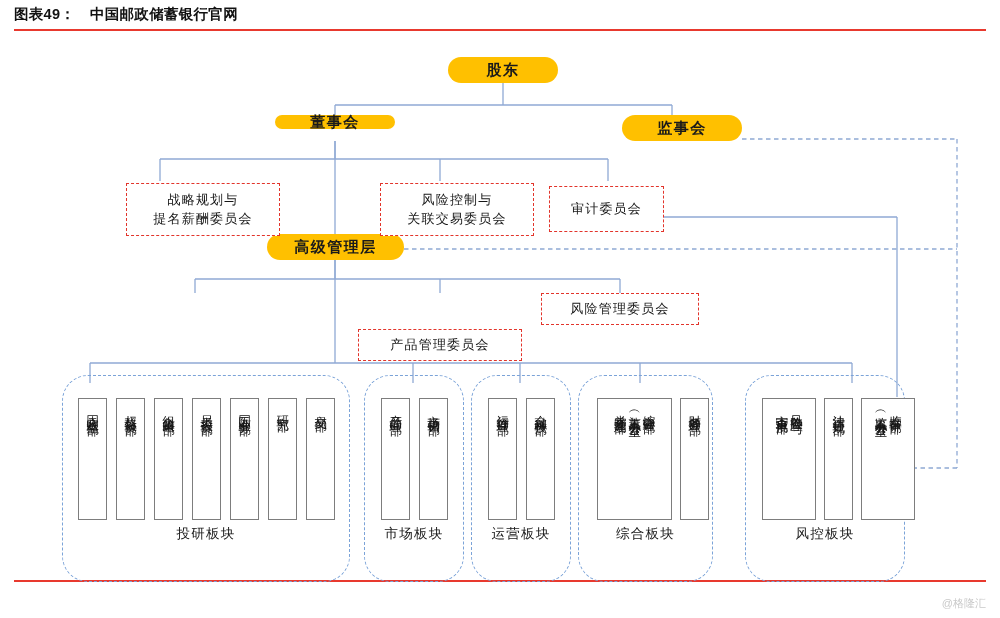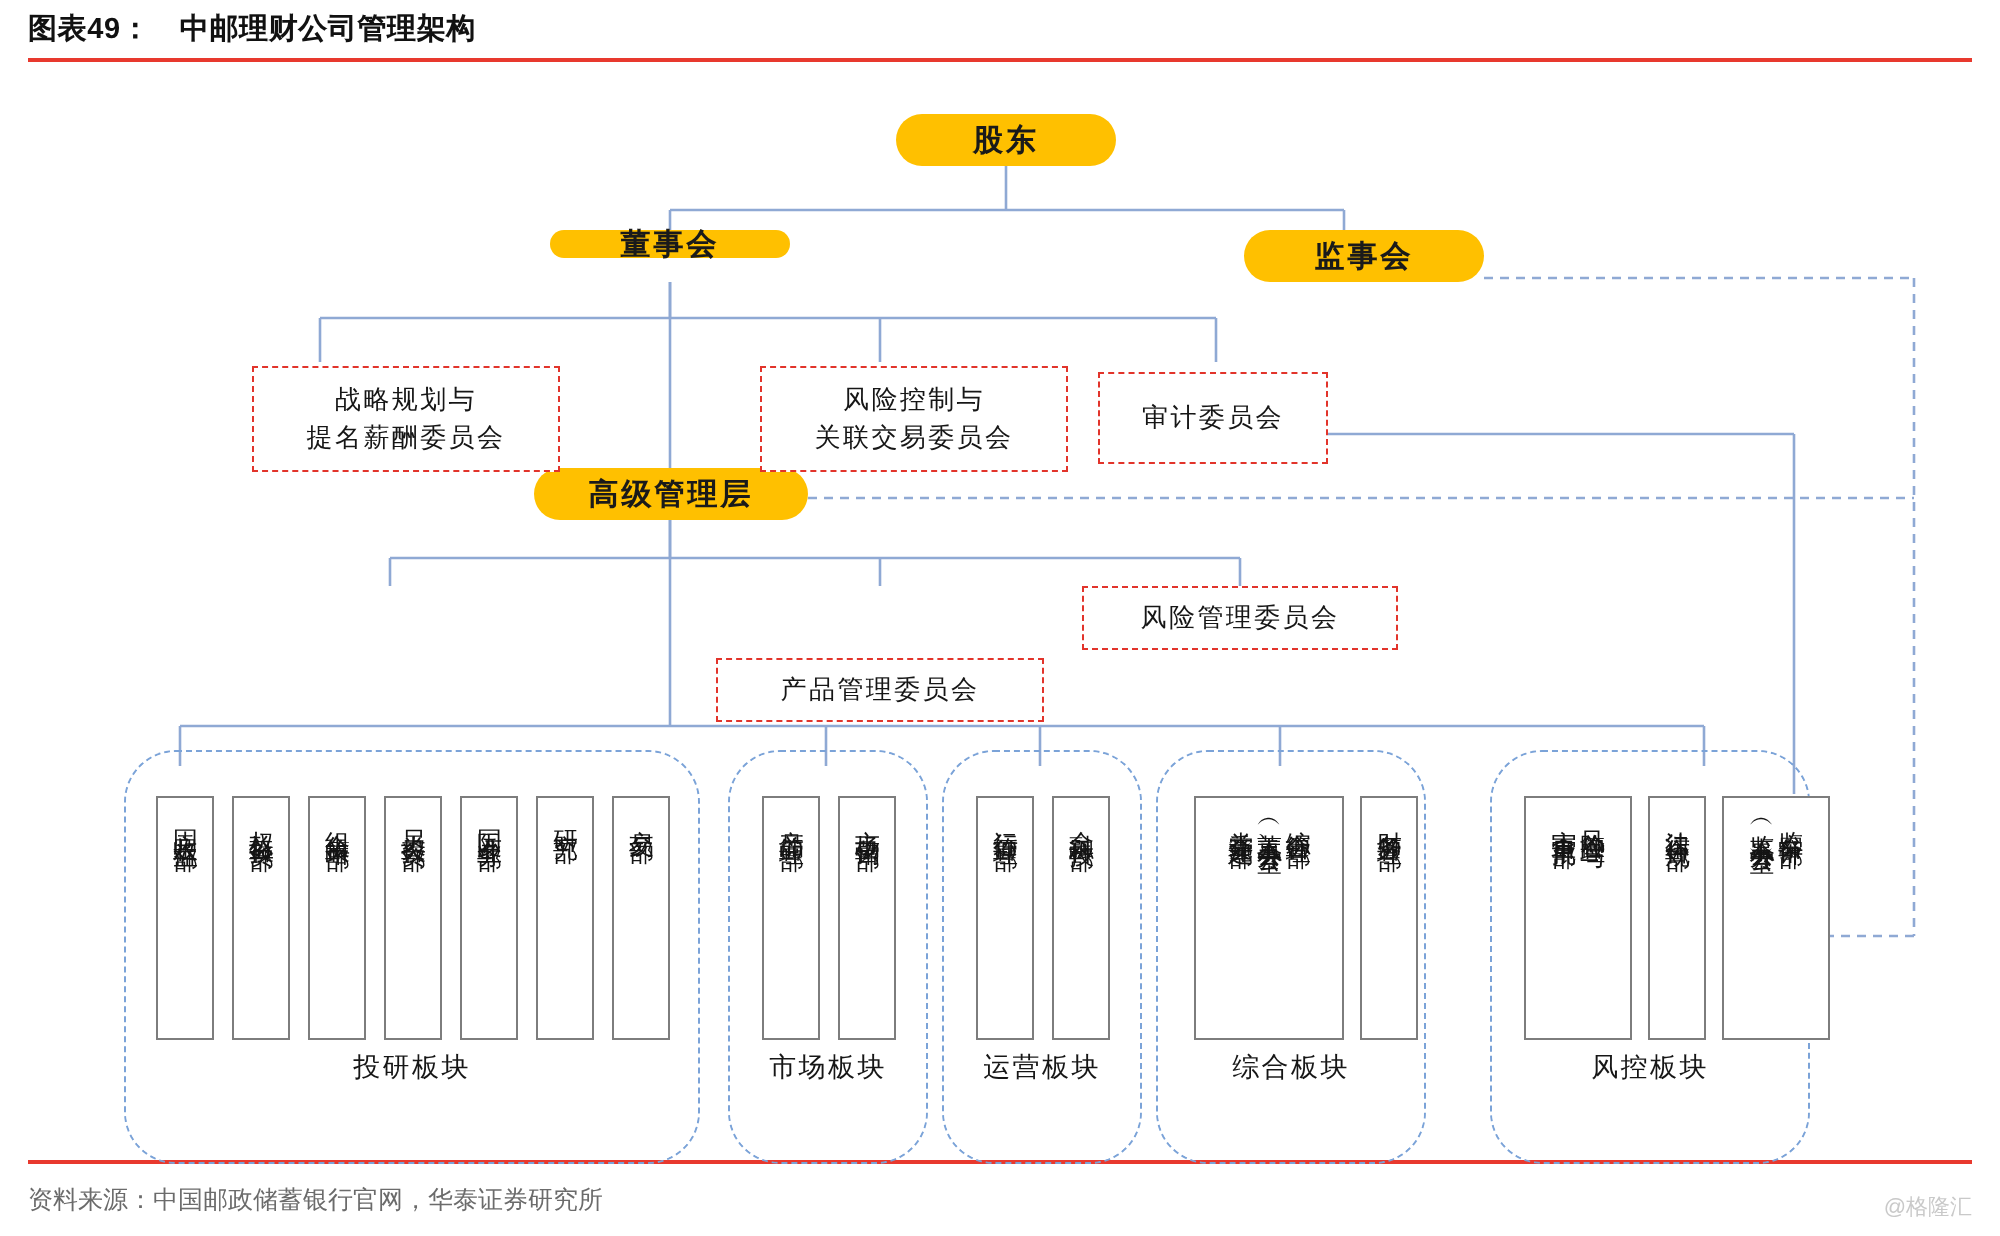--- a/index.html
+++ b/index.html
@@ -119,21 +119,21 @@
     height: 100%;
   }
   .dept.wide .vtext { letter-spacing: 2px; }
 </style>
 </head>
 <body>
 
 <div class="page">
 
   <div class="header">
-    <div class="header-title">图表49：　中邮理财公司管理架构</div>
+    <div class="header-title">图表49：　中国邮政储蓄银行官网</div>
     <div class="header-rule"></div>
   </div>
 
   <div class="canvas">
 
     <svg class="wires" viewBox="0 0 1000 549" width="1000" height="549">
       <g stroke="#8fa9d4" stroke-width="1.3" fill="none">
 
         <path d="M503,48 L503,74"></path>
         <path d="M335,74 L672,74"></path>
@@ -280,16 +280,15 @@
       </div>
 
     <div class="dept wide" style="left:861px; top:367px; width:54px; height:122px;">
       <span class="vtext" style="letter-spacing:1.6px;">（监事会办公室）</span>
       <span class="vtext" style="letter-spacing:1.6px;">监察审计部</span>
     </div>
 
   </div>
 
   <div class="footer-rule"></div>
-  <div class="footer-source">资料来源：中国邮政储蓄银行官网，华泰证券研究所</div>
   <div class="watermark">@格隆汇</div>
 
 </div>
 
 </body></html>

